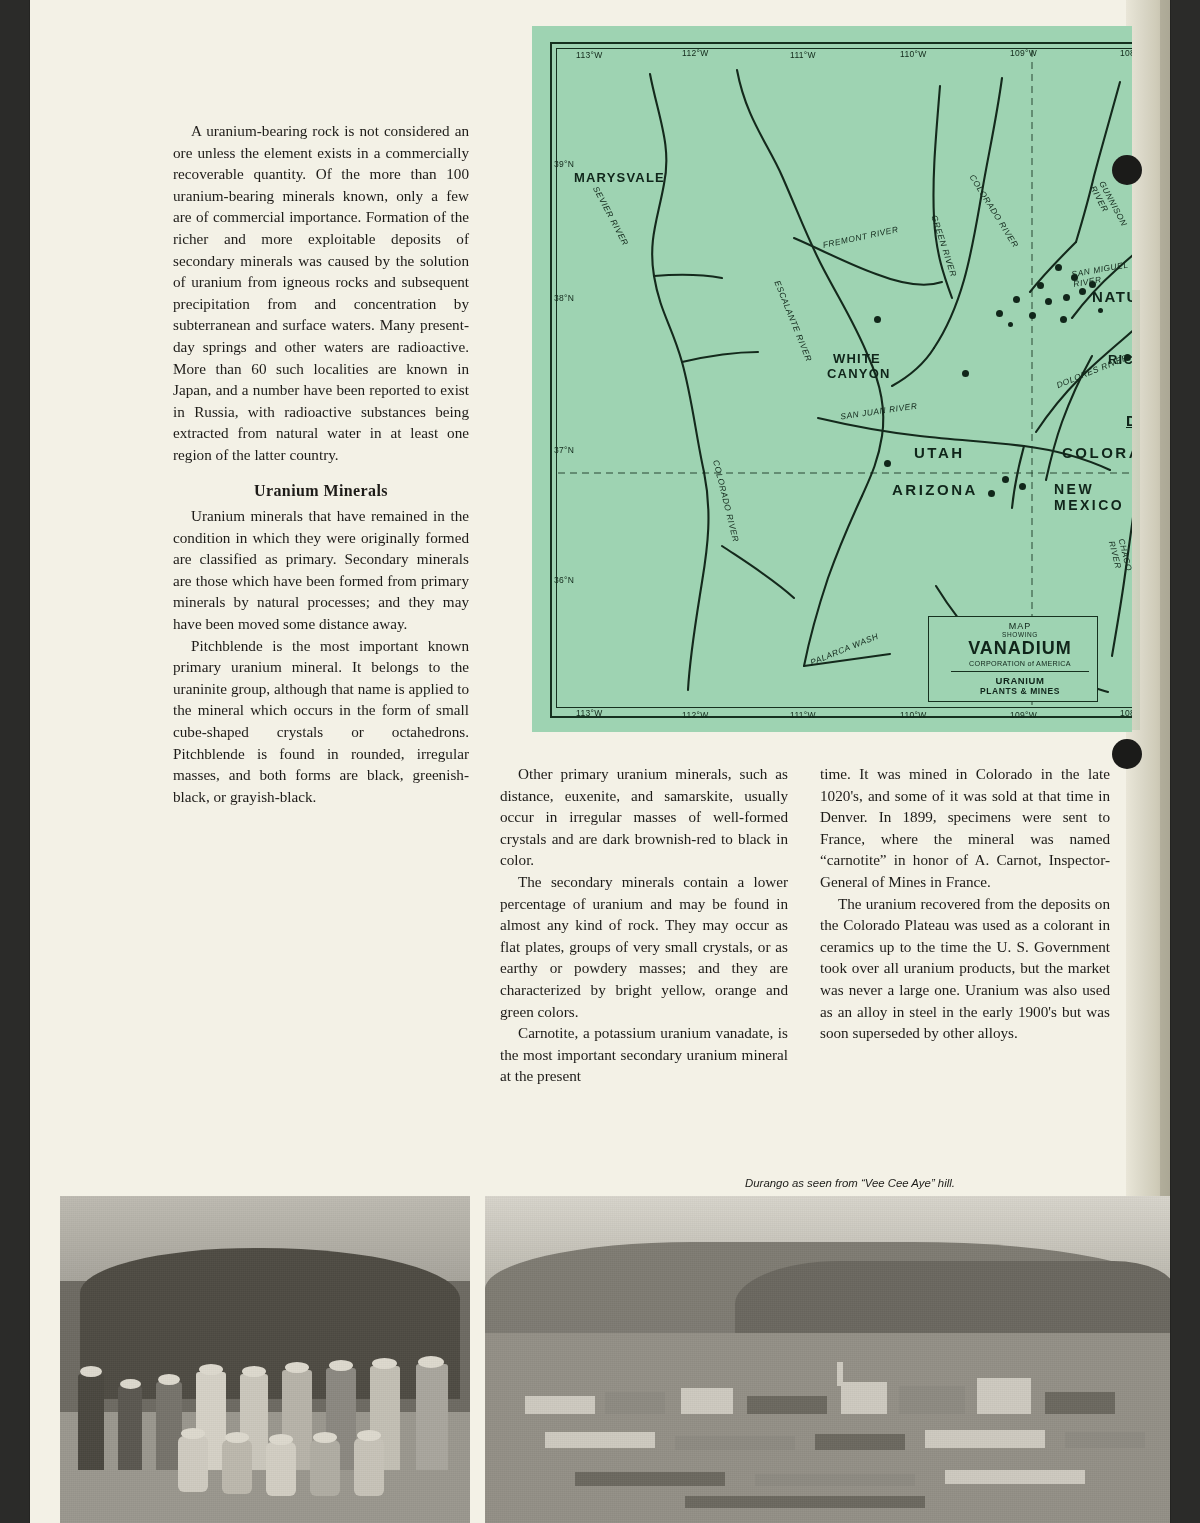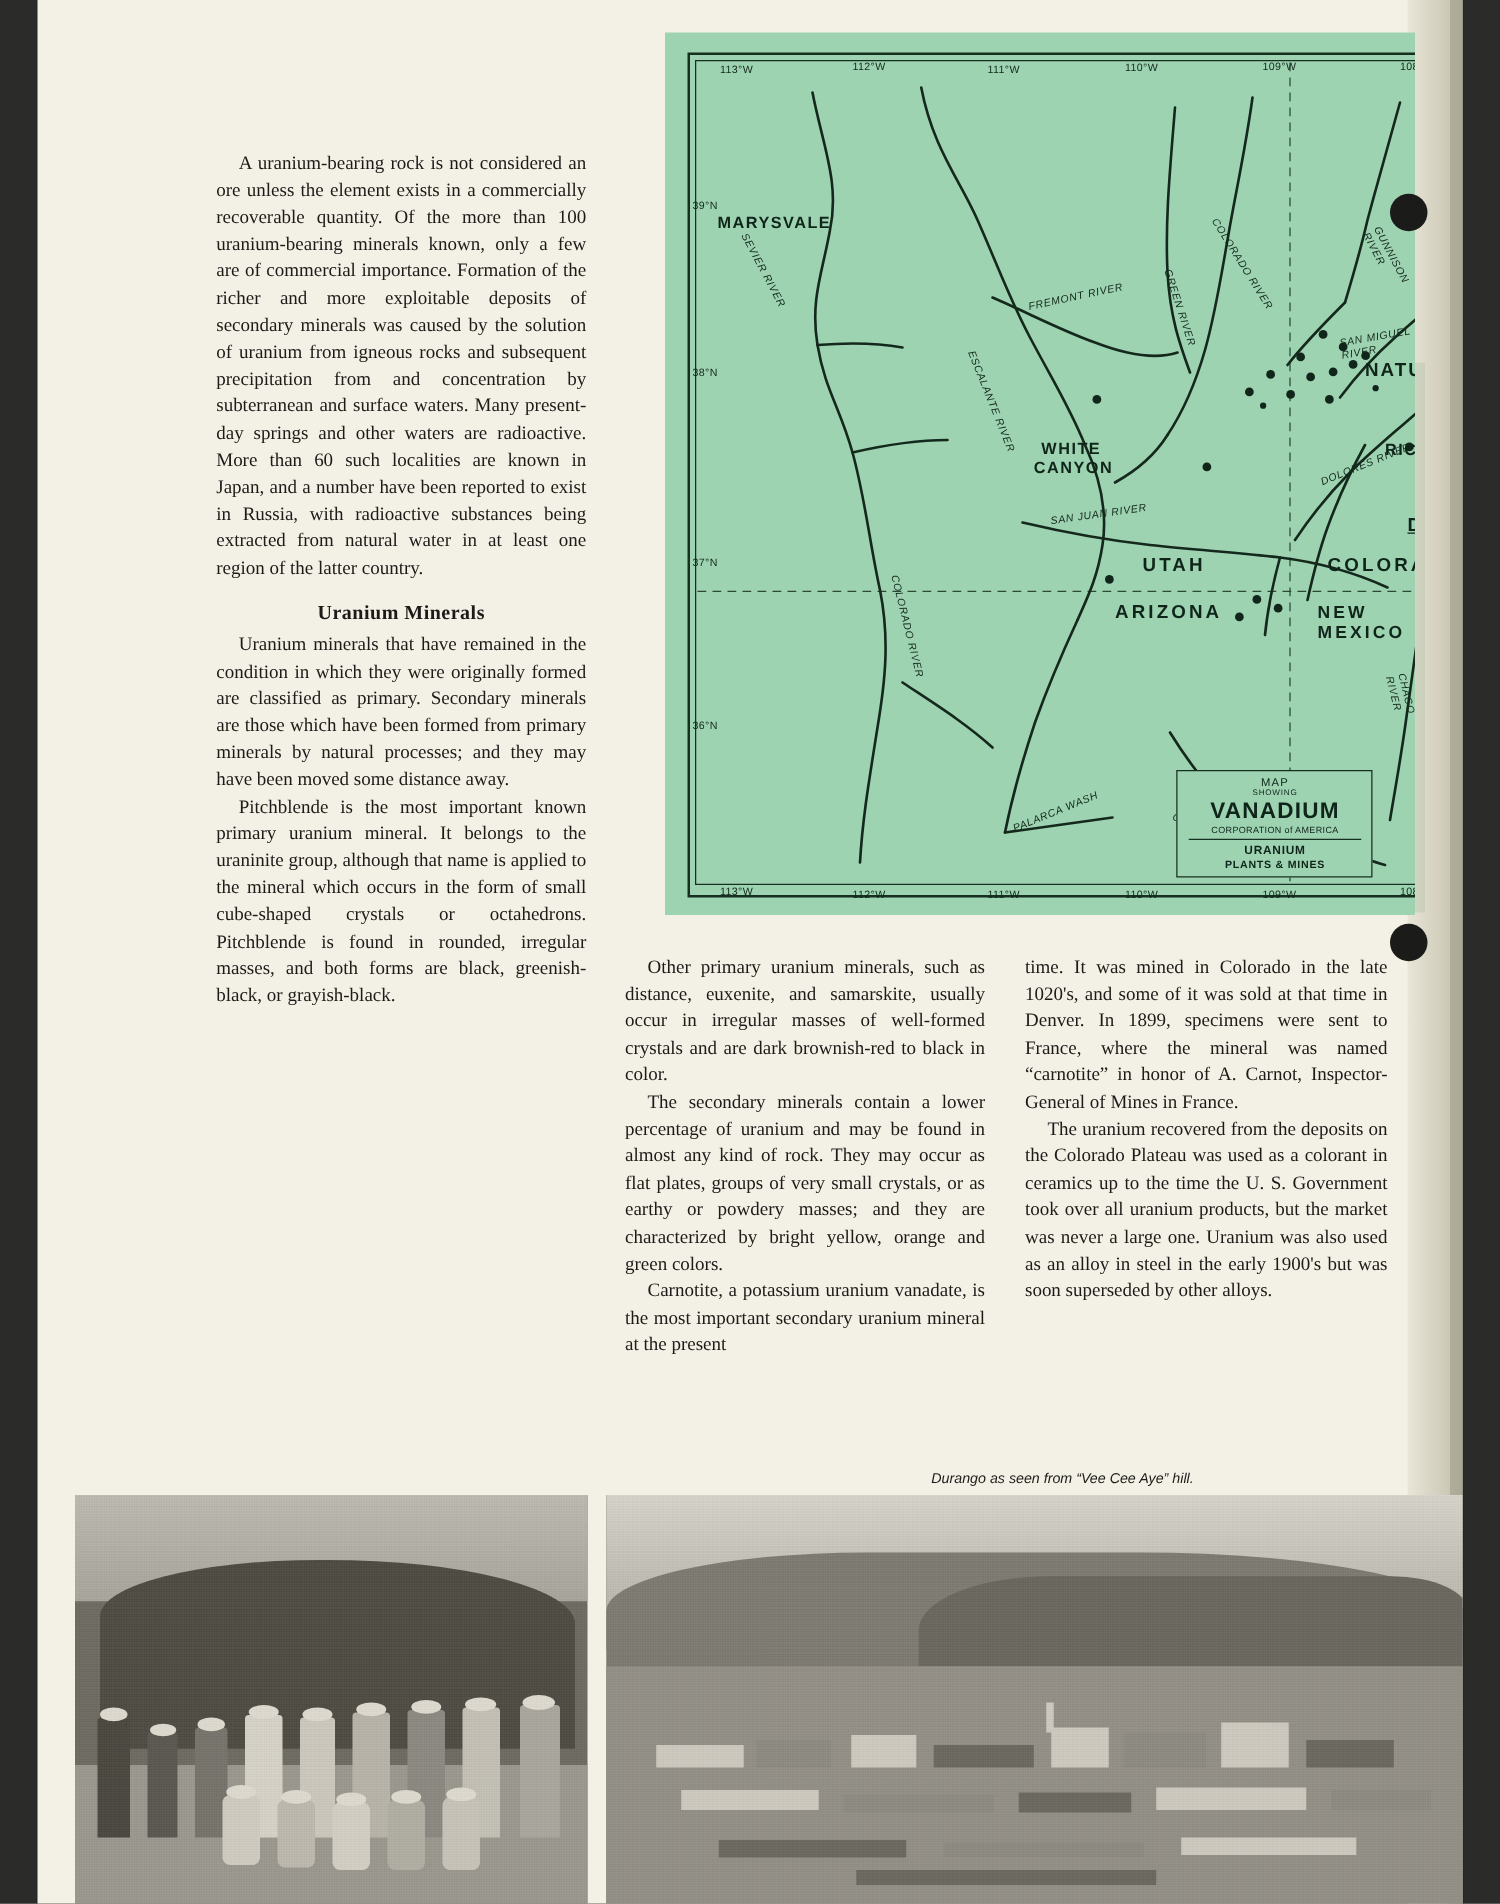--- a/index.html
+++ b/index.html
@@ -84,21 +84,21 @@
   .city{font-size:13px;letter-spacing:1.2px;}
   .river{
     position:absolute;font-family:"Liberation Sans",sans-serif;
     font-size:8.4px;color:#13291c;letter-spacing:.6px;font-style:italic;
   }
   .dot{position:absolute;width:7px;height:7px;border-radius:50%;background:#11261a;}
   .dot.sm{width:5px;height:5px;}
   #legend{
     position:absolute;right:34px;bottom:30px;width:150px;
     border:1.5px solid #16301f;background:#9ed3b2;
-    text-align:center;padding:4px 2px 5px 3px;
+    text-align:center;padding:4px 2px 5px 16px;
     font-family:"Liberation Sans",sans-serif;color:#10251a;
   }
   #legend .l1{font-size:9px;letter-spacing:1px;}
   #legend .l2{font-size:6.5px;letter-spacing:.6px;}
   #legend .l3{font-size:18px;font-weight:bold;letter-spacing:1px;}
   #legend .l4{font-size:7.2px;letter-spacing:.3px;}
   #legend .rule{height:1px;background:#16301f;margin:3px 6px;}
   #legend .l5{font-size:9.5px;font-weight:bold;letter-spacing:.6px;}
   
   .punch{

